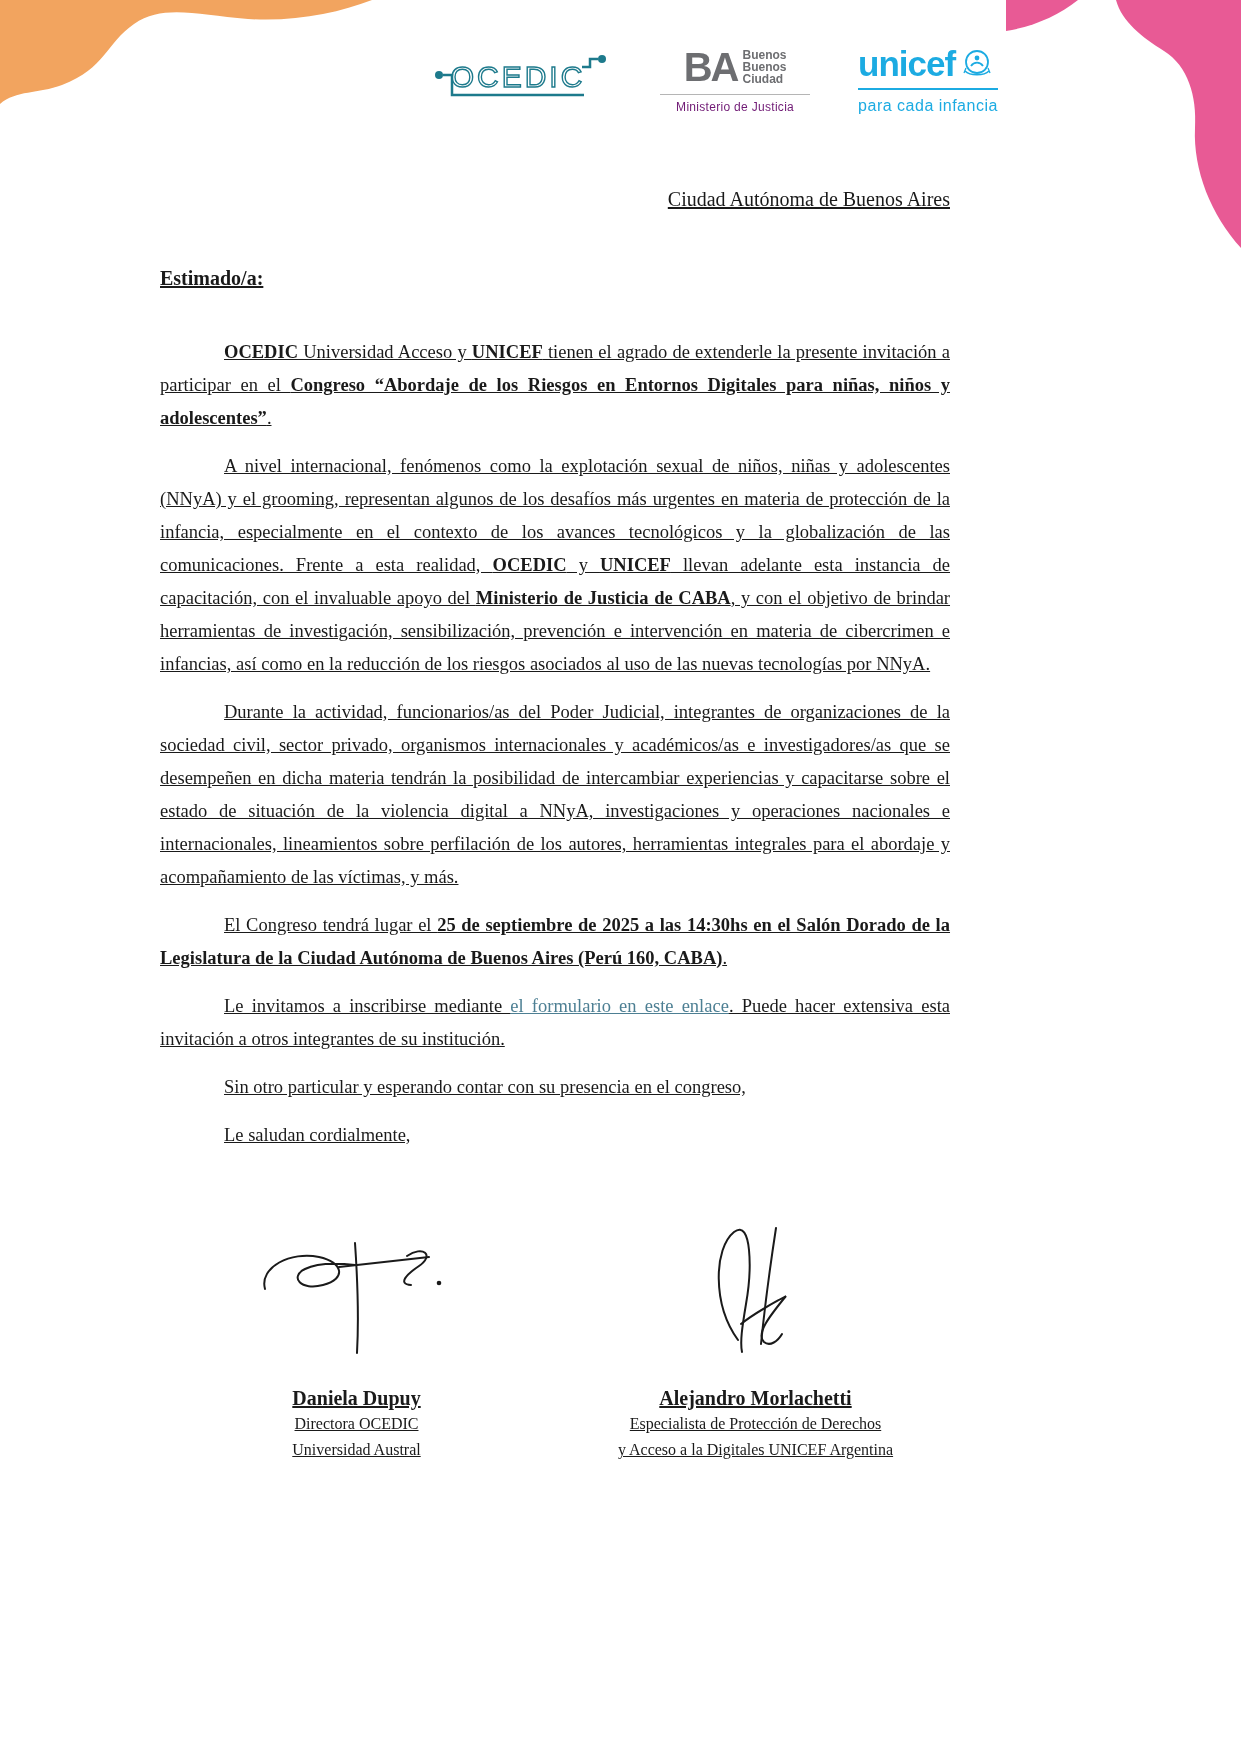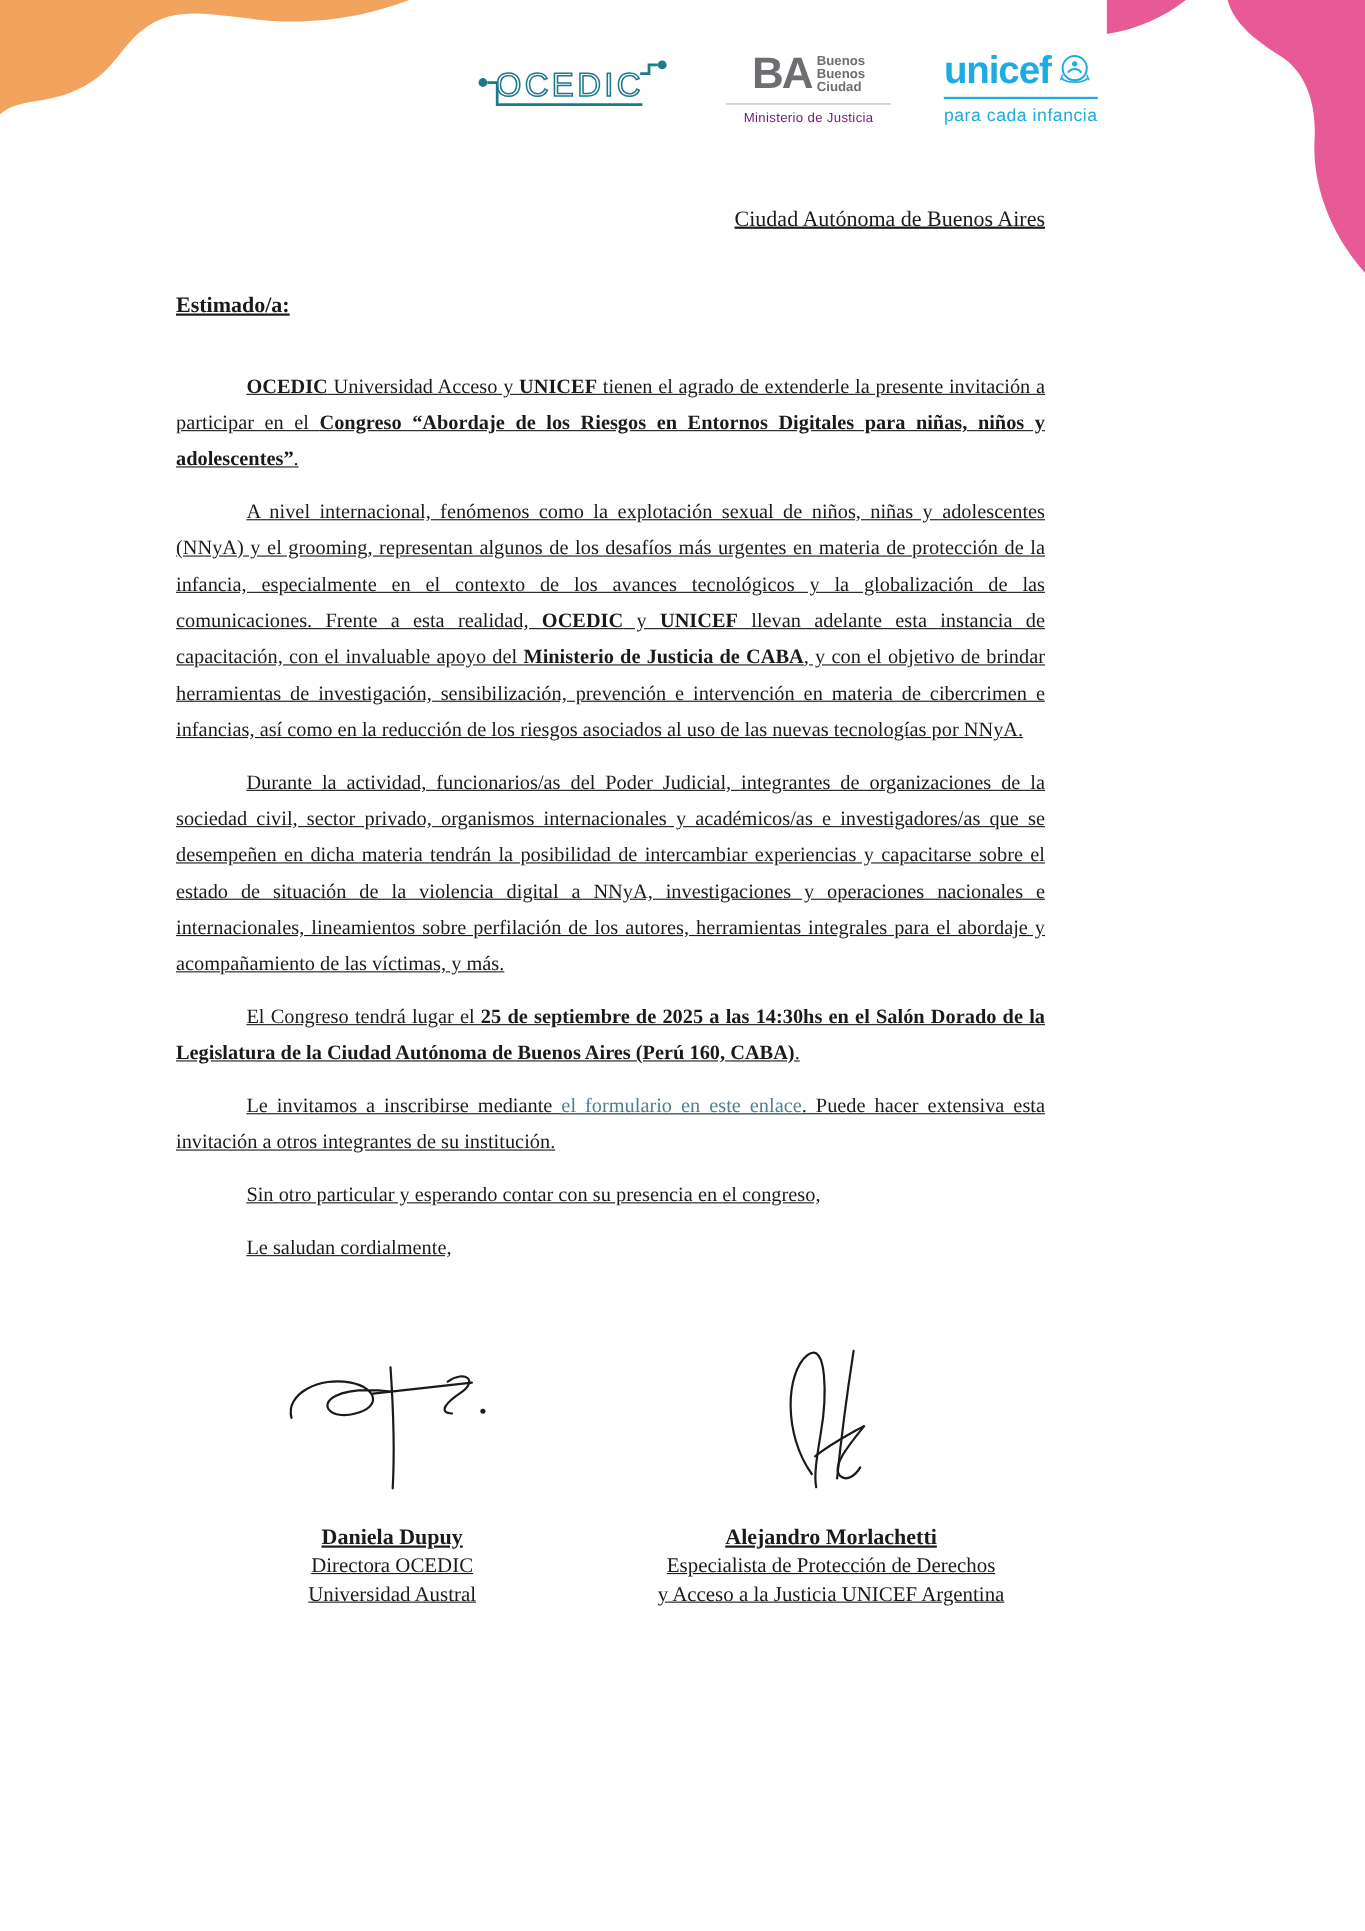--- a/index.html
+++ b/index.html
@@ -93,21 +93,21 @@
   }
   .sig-col{
     width:375px;
     display:flex;flex-direction:column;align-items:center;
     text-align:center;
   }
   .sig-col.left{margin-left:9px;text-align:right;}
   .sig-col.right{margin-left:24px;}
   .sig-img{height:135px;display:flex;align-items:flex-end;justify-content:center;}
   .sig-name{font-weight:bold;font-size:20px;margin-top:28px;line-height:26px;}
-  .sig-role{font-size:19px;line-height:26px;}
+  .sig-role{font-size:16px;line-height:26px;}
 </style>
 </head>
 <body>
 
 <div class="page">
 
   <svg class="blob blob-orange" width="380" height="115" viewBox="0 0 380 115" aria-hidden="true">
     <path fill="var(--orange-blob)" d="M0,0 L372,0 C338,13 295,22 248,19 C196,15 164,4 134,24 C106,43 106,68 62,85 C38,94 16,90 0,104 Z"></path>
   </svg>
   <svg class="blob blob-pink" width="235" height="260" viewBox="0 0 235 260" aria-hidden="true">
@@ -198,18 +198,18 @@
           <svg width="120" height="135" viewBox="0 0 120 135">
             <g fill="none" stroke="#1a1a1a" stroke-width="2" stroke-linecap="round">
               <path d="M42,118 C16,82 18,26 38,10 C56,-4 56,48 50,82 C46,106 44,120 46,130"></path>
               <path d="M80,6 C74,45 68,92 65,122"></path>
               <path d="M45,102 C60,90 76,82 90,74 C72,96 60,112 68,120 C74,125 82,119 86,112"></path>
             </g>
           </svg>
         </div>
         <div class="sig-name">Alejandro Morlachetti</div>
         <div class="sig-role">Especialista de Protección de Derechos</div>
-        <div class="sig-role">y Acceso a la Justicia UNICEF Argentina</div>
+        <div class="sig-role">y Acceso a la Digitales UNICEF Argentina</div>
       </div>
 
     </div>
   </div>
 </div>
 
 </body></html>

